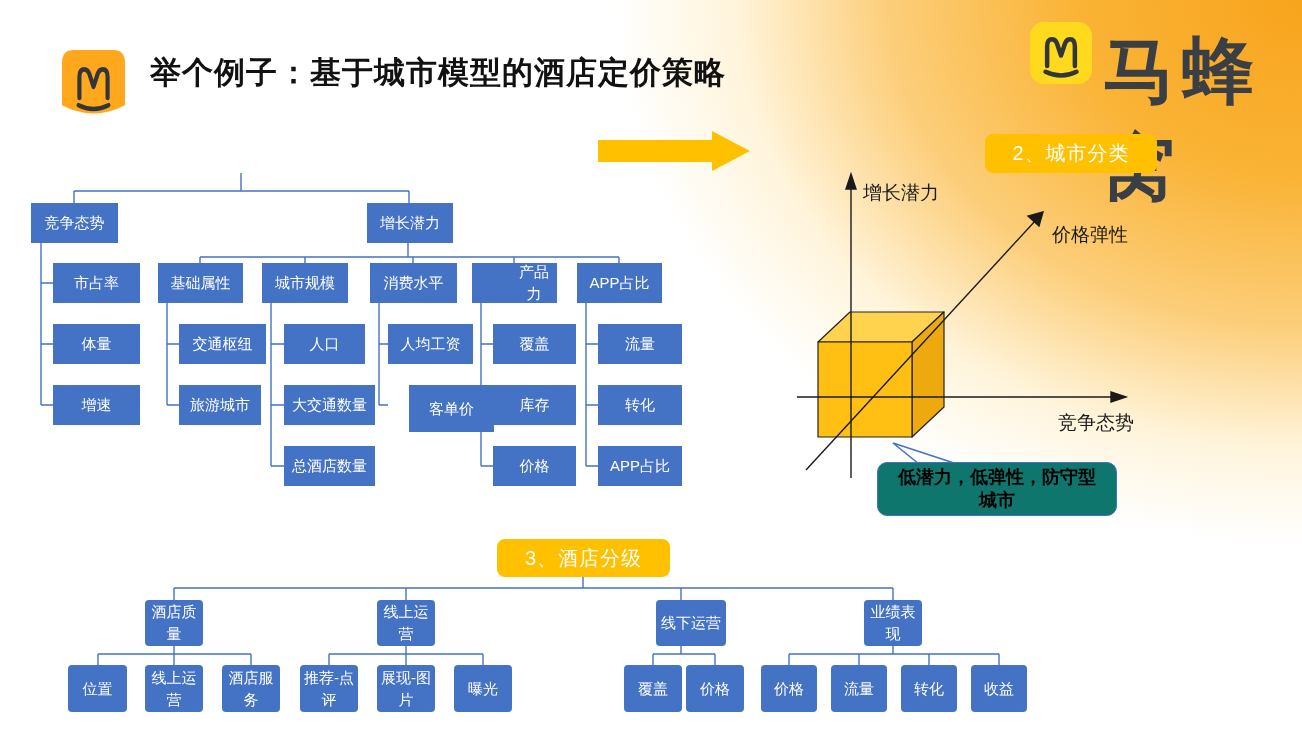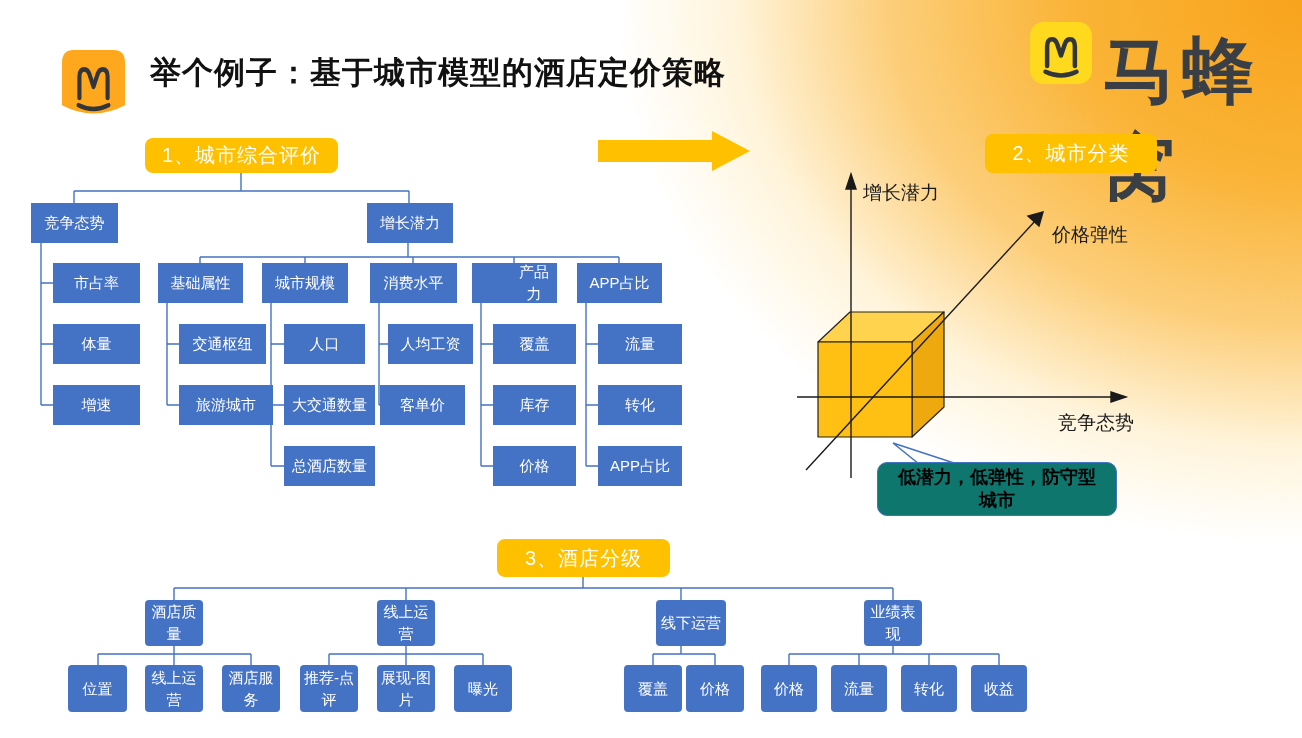--- a/index.html
+++ b/index.html
@@ -72,43 +72,42 @@
     <path d="M241 173 V191 M74 191 H409 M74 191 V203 M409 191 V203"></path>
     <path d="M408 243 V257 M200 257 H619 M200 257 V263 M305 257 V263 M413 257 V263 M514 257 V263 M619 257 V263"></path>
     <path d="M41 243 V405 M41 283 H53 M41 344 H53 M41 405 H53"></path>
     <path d="M167 303 V405 M167 344 H179 M167 405 H179"></path>
     <path d="M271 303 V466 M271 344 H284 M271 405 H284 M271 466 H284"></path>
     <path d="M379 303 V405 M379 344 H388 M379 405 H388"></path>
     <path d="M481 303 V466 M481 344 H493 M481 405 H493 M481 466 H493"></path>
     <path d="M586 303 V466 M586 344 H598 M586 405 H598 M586 466 H598"></path>
   </svg>
 
-  <div class="gold-btn" style="left:145px;top:138px;width:193px;height:35px;">1、城市综合评价</div>
 
   <div class="node" style="left:31px;top:203px;width:87px;height:40px;">竞争态势</div>
   <div class="node" style="left:367px;top:203px;width:86px;height:40px;">增长潜力</div>
 
   <div class="node" style="left:53px;top:263px;width:87px;height:40px;">市占率</div>
   <div class="node" style="left:158px;top:263px;width:85px;height:40px;">基础属性</div>
   <div class="node" style="left:262px;top:263px;width:86px;height:40px;">城市规模</div>
   <div class="node" style="left:370px;top:263px;width:87px;height:40px;">消费水平</div>
   <div class="node" style="left:472px;top:263px;width:85px;height:40px;padding-left:41px;">产品力</div>
   <div class="node" style="left:577px;top:263px;width:85px;height:40px;">APP占比</div>
 
   <div class="node" style="left:53px;top:324px;width:87px;height:40px;">体量</div>
   <div class="node" style="left:179px;top:324px;width:87px;height:40px;">交通枢纽</div>
   <div class="node" style="left:284px;top:324px;width:81px;height:40px;">人口</div>
   <div class="node" style="left:388px;top:324px;width:85px;height:40px;">人均工资</div>
   <div class="node" style="left:493px;top:324px;width:83px;height:40px;">覆盖</div>
   <div class="node" style="left:598px;top:324px;width:84px;height:40px;">流量</div>
 
   <div class="node" style="left:53px;top:385px;width:87px;height:40px;">增速</div>
-  <div class="node" style="left:179px;top:385px;width:94px;height:40px;">旅游城市</div>
+  <div class="node" style="left:179px;top:385px;width:82px;height:40px;">旅游城市</div>
   <div class="node" style="left:284px;top:385px;width:91px;height:40px;">大交通数量</div>
-  <div class="node" style="left:380px;top:385px;width:85px;height:40px;">客单价</div>
+  <div class="node" style="left:409px;top:385px;width:85px;height:47px;">客单价</div>
   <div class="node" style="left:493px;top:385px;width:83px;height:40px;">库存</div>
   <div class="node" style="left:598px;top:385px;width:84px;height:40px;">转化</div>
 
   <div class="node" style="left:284px;top:446px;width:91px;height:40px;">总酒店数量</div>
   <div class="node" style="left:493px;top:446px;width:83px;height:40px;">价格</div>
   <div class="node" style="left:598px;top:446px;width:84px;height:40px;">APP占比</div>
 
   <div class="gold-btn" style="left:985px;top:134px;width:172px;height:39px;">2、城市分类</div>
 
   <svg class="overlay">

